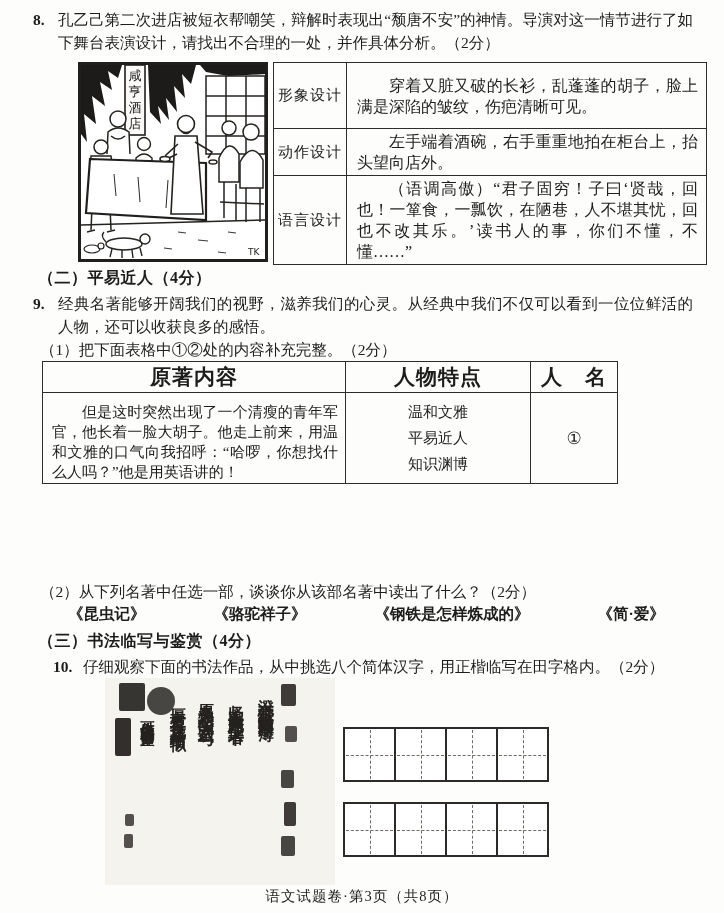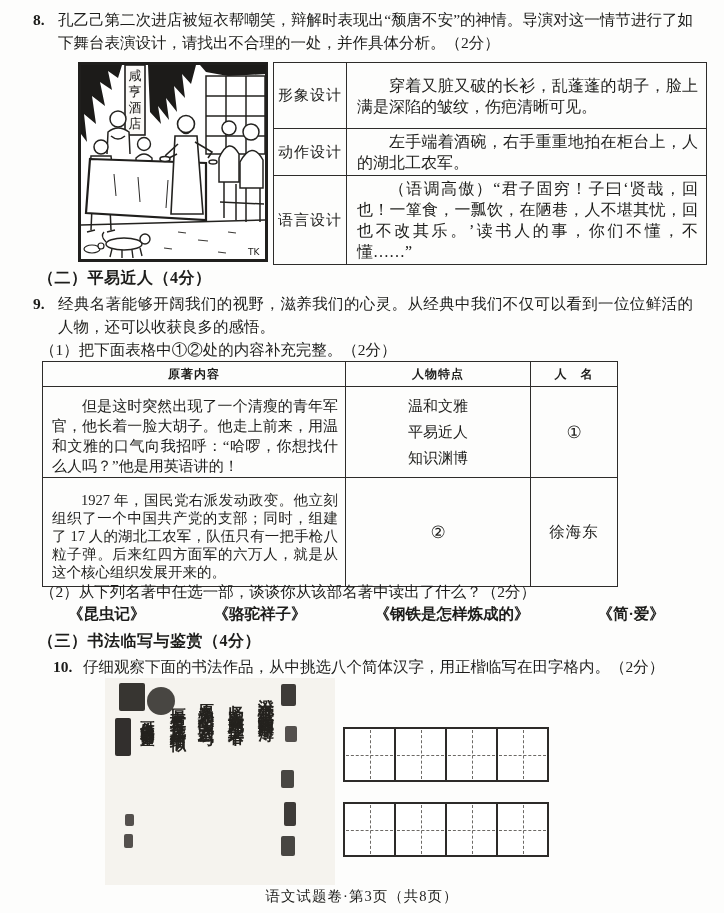--- a/index.html
+++ b/index.html
@@ -29,21 +29,21 @@
   .dtable .cnt { padding:2px 8px 2px 10px; font-size:16px; line-height:21px;
                  text-align:justify; text-indent:2em; overflow:hidden; }
   .row-img  { height:66px; }
   .row-act  { height:47px; }
   .row-lang { height:87px; }
 
   
   .ntable { position:absolute; left:42px; top:361px; width:575px;
             border-collapse:collapse; table-layout:fixed; }
   .ntable td,.ntable th { border:1.6px solid #2e2c2a; box-sizing:border-box; vertical-align:middle; }
-  .ntable th { height:25px; font-size:12px; font-weight:bold; text-align:center; letter-spacing:1px; }
+  .ntable th { height:25px; font-size:21px; font-weight:bold; text-align:center; letter-spacing:1px; }
   .col-content { width:303px; }
   .col-traits  { width:185px; }
   .col-name    { width:87px; }
   .ntable .story { padding:9px 7px 1px 9px; text-align:justify; text-indent:2em; overflow:hidden; }
   .story-1 { font-size:15px;   line-height:20px; height:83px; }
   .story-2 { font-size:14.5px; line-height:18px; height:109px; }
   .cellcenter { text-align:center; }
   .trait-line { font-size:15px; line-height:26px; }
   .mark-circle { font-size:17px; }
   .name-text { font-size:15.5px; letter-spacing:1px; }
@@ -168,21 +168,21 @@
   </svg>
 
   <table class="dtable">
     <tbody>
       <tr class="row-img">
         <td class="lbl">形象设计</td>
         <td class="cnt">穿着又脏又破的长衫，乱蓬蓬的胡子，脸上满是深陷的皱纹，伤疤清晰可见。</td>
       </tr>
       <tr class="row-act">
         <td class="lbl">动作设计</td>
-        <td class="cnt">左手端着酒碗，右手重重地拍在柜台上，人的湖北工农军。</td>
+        <td class="cnt">左手端着酒碗，右手重重地拍在柜台上，抬头望向店外。</td>
       </tr>
       <tr class="row-lang">
         <td class="lbl">语言设计</td>
         <td class="cnt">（语调高傲）“君子固穷！子曰‘贤哉，回也！一箪食，一瓢饮，在陋巷，人不堪其忧，回也不改其乐。’读书人的事，你们不懂，不懂……”</td>
       </tr>
     </tbody>
   </table>
 
   <div class="sec-head" style="left:38px; top:268px;">（二）平易近人（4分）</div>
 
@@ -200,25 +200,20 @@
         <th class="col-name">人　名</th>
       </tr>
       <tr>
         <td class="story story-1">但是这时突然出现了一个清瘦的青年军官，他长着一脸大胡子。他走上前来，用温和文雅的口气向我招呼：“哈啰，你想找什么人吗？”他是用英语讲的！</td>
         <td class="cellcenter">
           <div class="trait-line">温和文雅</div>
           <div class="trait-line">平易近人</div>
           <div class="trait-line">知识渊博</div>
         </td>
         <td class="cellcenter mark-circle">①</td>
-      </tr>
-      <tr>
-        <td class="story story-2">1927 年，国民党右派发动政变。他立刻组织了一个中国共产党的支部；同时，组建了 17 人的湖北工农军，队伍只有一把手枪八粒子弹。后来红四方面军的六万人，就是从这个核心组织发展开来的。</td>
-        <td class="cellcenter mark-circle">②</td>
-        <td class="cellcenter name-text">徐海东</td>
       </tr>
     </tbody>
   </table>
 
   <div class="subline" style="left:40px; top:581px;">（2）从下列名著中任选一部，谈谈你从该部名著中读出了什么？（2分）</div>
 
   <div class="books">
     <span>《昆虫记》</span>
     <span>《骆驼祥子》</span>
     <span>《钢铁是怎样炼成的》</span>

